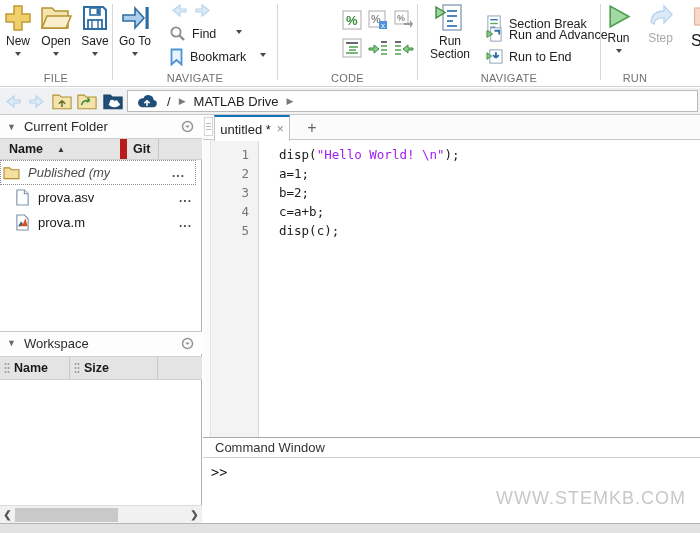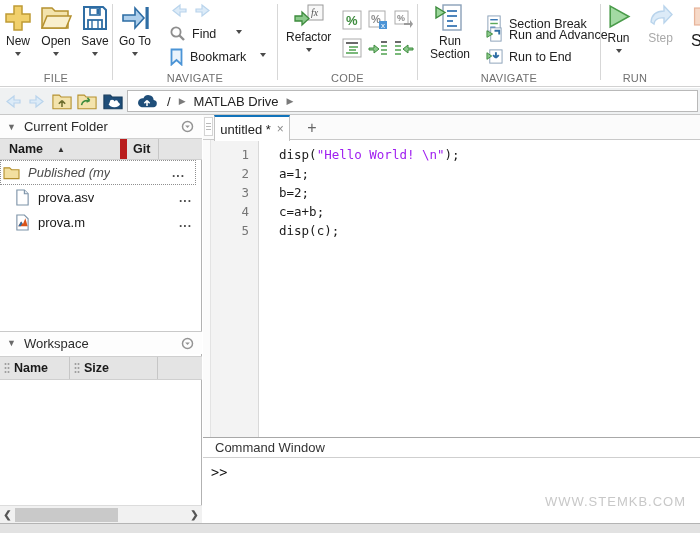--- a/index.html
+++ b/index.html
@@ -69,21 +69,21 @@
   .ed-gutterbg{position:absolute; left:8px; top:0; width:48px; height:297px; background:#f3f3f3; border-right:1px solid #d9d9d9;}
   .ed-lines{position:absolute; left:0; top:5px; width:497px; font-family:"DejaVu Sans Mono",monospace; font-size:12.5px;}
   .ed-line{display:flex; height:19px; line-height:19px; padding-left:8px;}
   .ed-num{width:38px; text-align:right; color:#767676;}
   .ed-code{padding-left:30px; color:#1a1a1a; white-space:pre;}
   .tok-string{color:#a020f0;}
   
   .cmdhead{position:absolute; left:0; top:322px; width:497px; height:21px; background:#fff; border-top:1px solid #a8a8a8; border-bottom:1px solid #cfcfcf; font-size:13px; color:#333; line-height:20px; padding-left:12px;}
   .cmdbody{position:absolute; left:0; top:343px; width:497px; height:65px; background:#fff;}
   .prompt{position:absolute; left:8px; top:6px; font-family:"DejaVu Sans Mono",monospace; font-size:13.5px; color:#111;}
-  .watermark{position:absolute; right:14px; bottom:14px; font-size:13px; color:#c8c8c8; letter-spacing:1px;}
+  .watermark{position:absolute; right:14px; bottom:14px; font-size:18px; color:#c8c8c8; letter-spacing:1px;}
   .bottomstrip{position:absolute; left:0; top:523px; width:700px; height:10px; background:#e2e2e2; border-top:1px solid #b4b4b4;}
   .runpartial{position:absolute; left:90px; top:3px; width:10px; overflow:hidden; display:flex; flex-direction:column; align-items:flex-start;}
 </style>
 </head>
 <body>
 
 <div class="app">
 
   <div class="ribbon">
 
@@ -149,29 +149,20 @@
             <path d="M2.5 1.5 h10 v15 l-5 -4.5 -5 4.5 z" fill="#eaf3fb" stroke="#4b94d6" stroke-width="1.8"></path>
           </svg>
         <span>Bookmark</span>
         <span class="caret inline" style="margin-left:8px"></span>
       </div>
       <div class="glabel">NAVIGATE</div>
     </div>
     <div class="gsep" style="left:277px"></div>
 
     <div class="rgroup" style="left:278px;width:139px">
-      <div class="bigbtn" style="left:8px">
-        <svg width="32" height="26" viewBox="0 0 32 26">
-            <rect x="15" y="2" width="15" height="15" fill="#f8f8f8" stroke="#9a9a9a"></rect>
-            <text x="18" y="13" font-size="10" font-style="italic" fill="#555" font-family="serif">fx</text>
-            <path d="M2 13 h7 v-4 l7 6.5 -7 6.5 v-4 H2 z" fill="#8bc98b" stroke="#3d8b3d" stroke-width="1.3"></path>
-          </svg>
-        <span class="blabel">Refactor</span>
-        <span class="caret"></span>
-      </div>
       <div class="codegrid">
         <span class="cicon">
             <svg width="20" height="20" viewBox="0 0 20 20">
               <rect x="1" y="1" width="18" height="18" fill="#fff" stroke="#ababab"></rect>
               <text x="4" y="15" font-size="13" font-weight="bold" fill="#3d8b3d">%</text>
             </svg>
           </span>
         <span class="cicon">
             <svg width="20" height="20" viewBox="0 0 20 20">
               <rect x="1" y="1" width="16" height="16" fill="#fff" stroke="#ababab"></rect>

